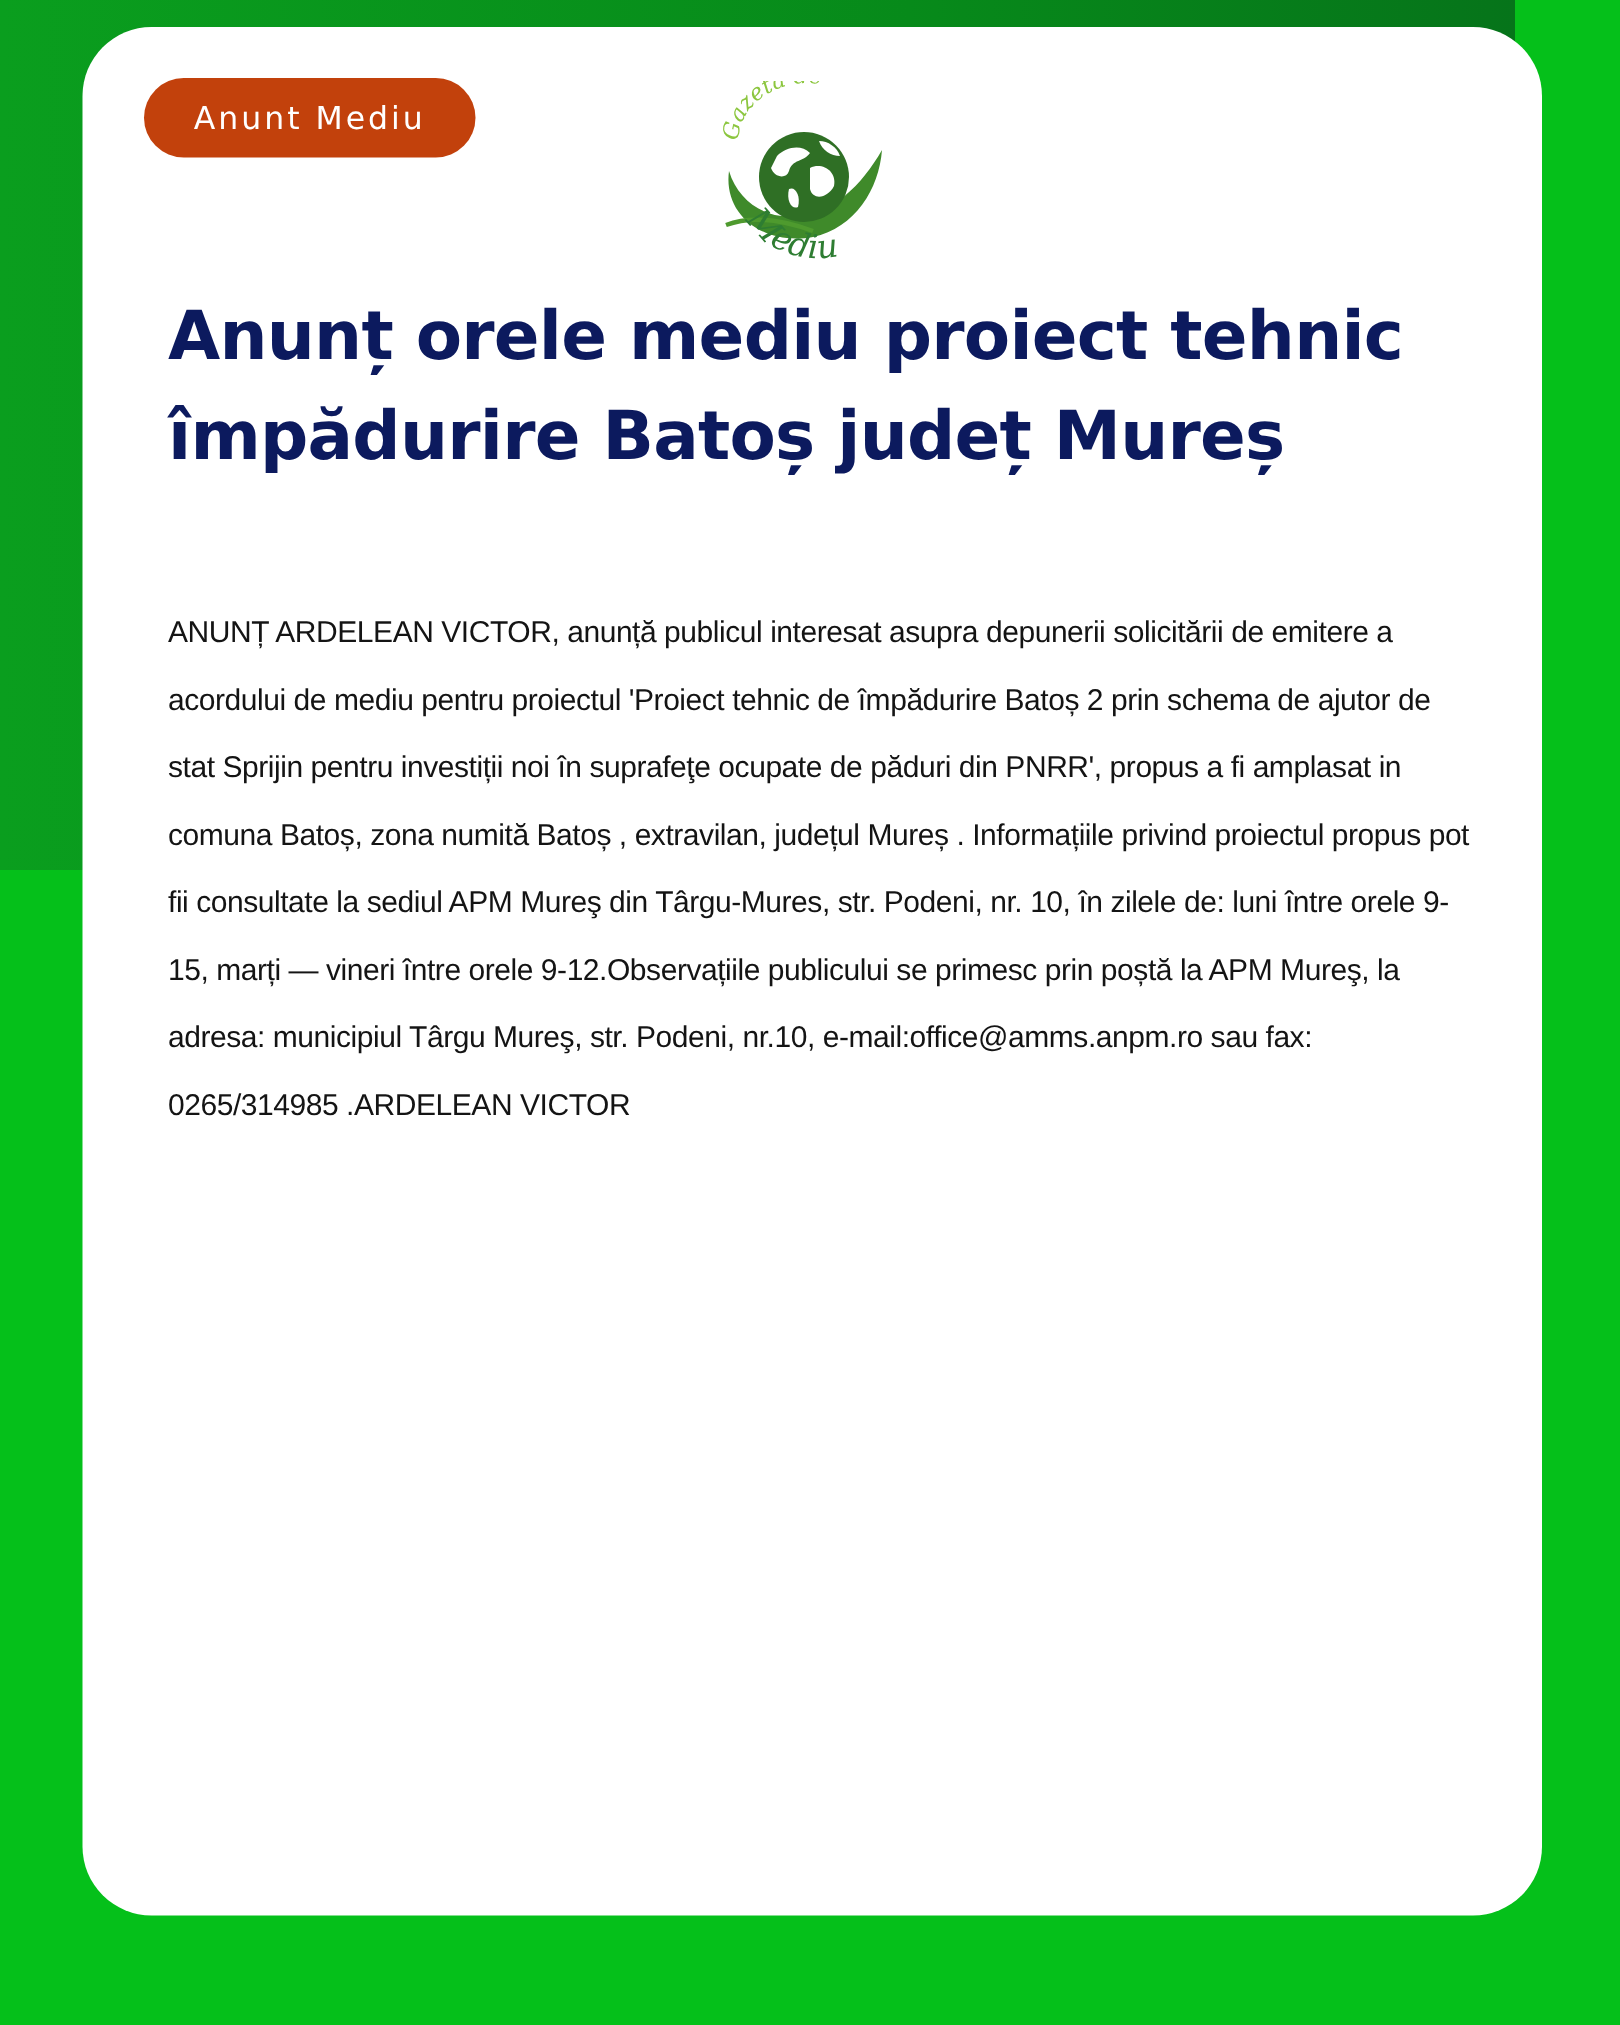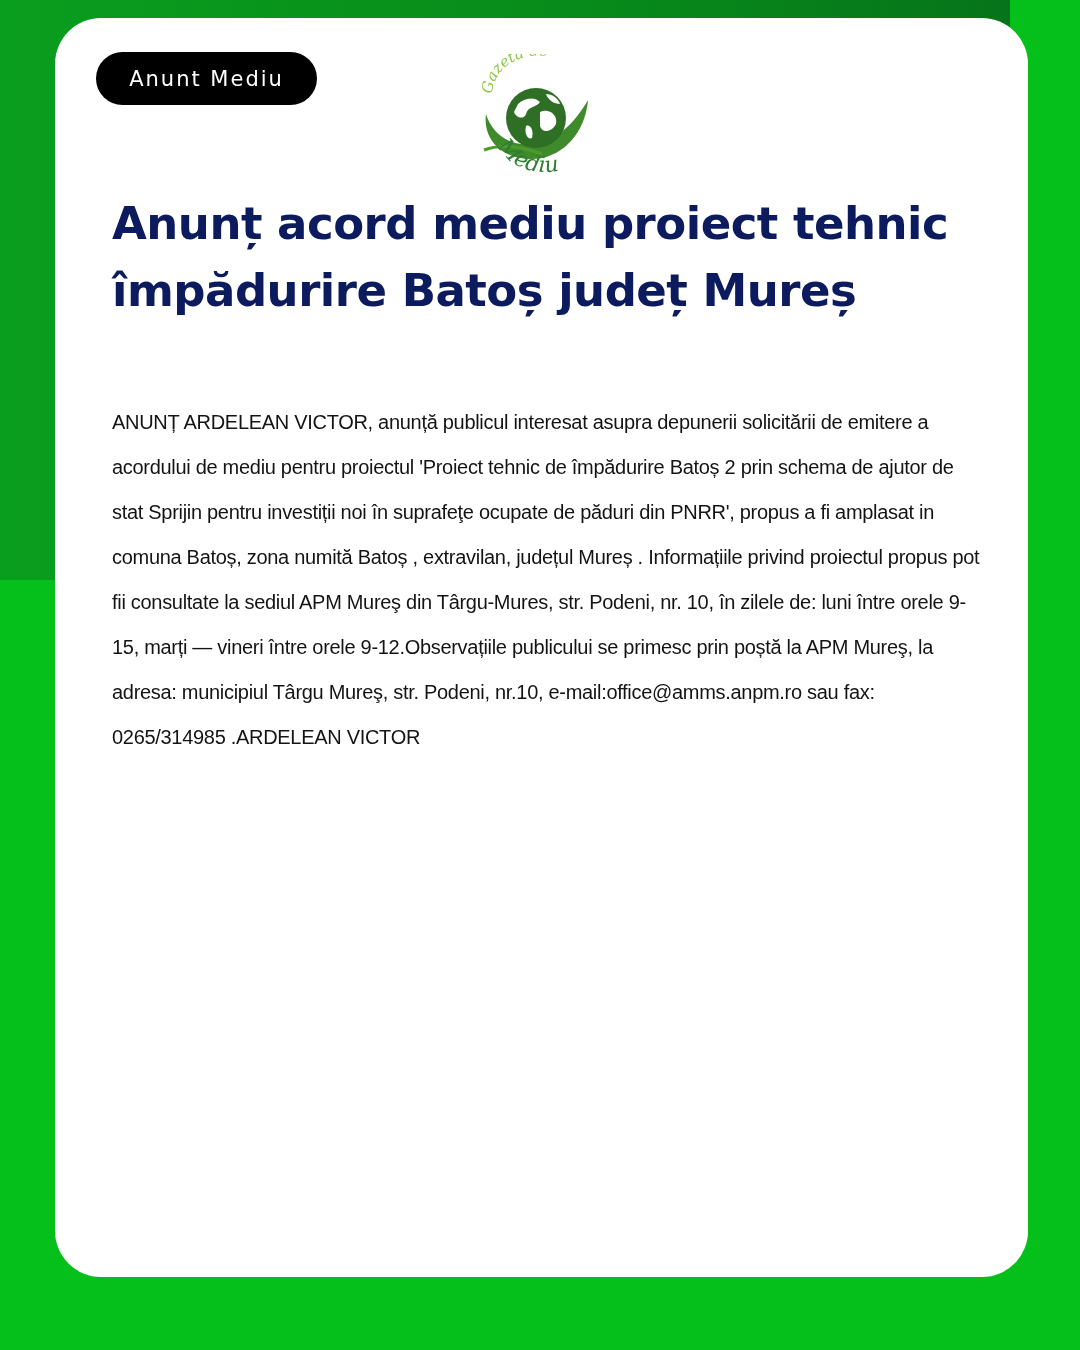--- a/index.html
+++ b/index.html
@@ -31,21 +31,21 @@
       background: #ffffff;
       border-radius: 46px;
     }
     .badge {
       position: absolute;
       left: 41px;
       top: 34px;
       width: 221px;
       height: 53px;
       border-radius: 27px;
-      background: #000000;
+      background: #c2410c;
       color: #ffffff;
       display: flex;
       align-items: center;
       justify-content: center;
       font-family: "DejaVu Sans", sans-serif;
       font-size: 21px;
       letter-spacing: 2px;
       font-weight: normal;
     }
     .logo {
@@ -109,17 +109,17 @@
       <path d="M 76 40 C 82 40, 88 44, 90 50 C 84 50, 78 46, 76 40 Z" fill="#ffffff"></path>
       <text font-family="DejaVu Serif, serif" font-style="italic" font-size="15" fill="#8cc63f">
         <textPath href="#arcTop" startOffset="4">Gazeta de</textPath>
       </text>
       <text font-family="DejaVu Serif, serif" font-style="italic" font-size="22" fill="#2e7d32">
         <textPath href="#arcBottom" startOffset="0">Mediu</textPath>
       </text>
     </svg>
   </div>
 
-  <h1 class="title">Anunț acord mediu proiect tehnic împădurire Batoș județ Mureș</h1>
+  <h1 class="title">Anunț orele mediu proiect tehnic împădurire Batoș județ Mureș</h1>
 
   <p class="body-text">ANUNȚ ARDELEAN VICTOR, anunță publicul interesat asupra depunerii solicitării de emitere a acordului de mediu pentru proiectul 'Proiect tehnic de împădurire Batoș 2 prin schema de ajutor de stat Sprijin pentru investiții noi în suprafeţe ocupate de păduri din PNRR', propus a fi amplasat in comuna Batoș, zona numită Batoș , extravilan, județul Mureș . Informațiile privind proiectul propus pot fii consultate la sediul APM Mureş din Târgu-Mures, str. Podeni, nr. 10, în zilele de: luni între orele 9-15, marți — vineri între orele 9-12.Observațiile publicului se primesc prin poștă la APM Mureş, la adresa: municipiul Târgu Mureş, str. Podeni, nr.10, e-mail:office@amms.anpm.ro sau fax: 0265/314985 .ARDELEAN VICTOR</p>
 
 </div>
 
 </body></html>

